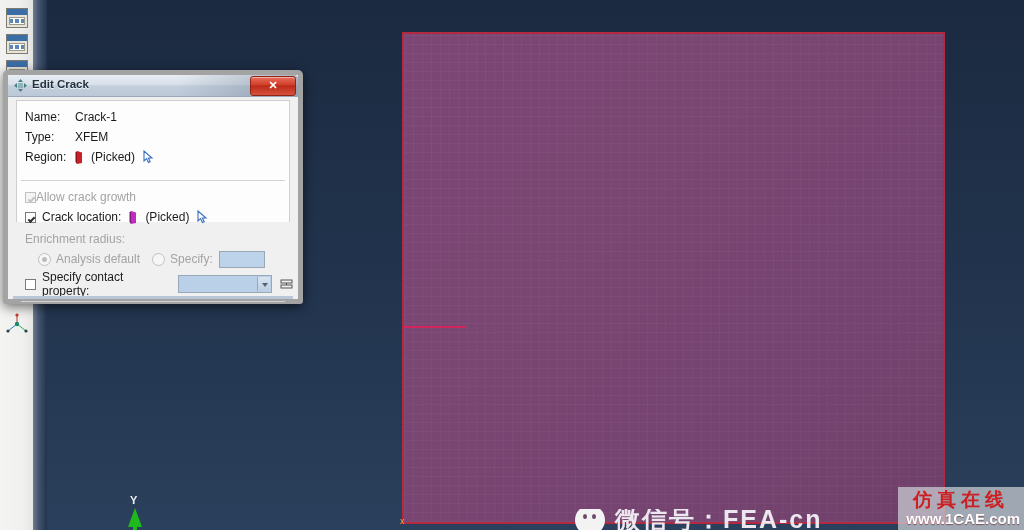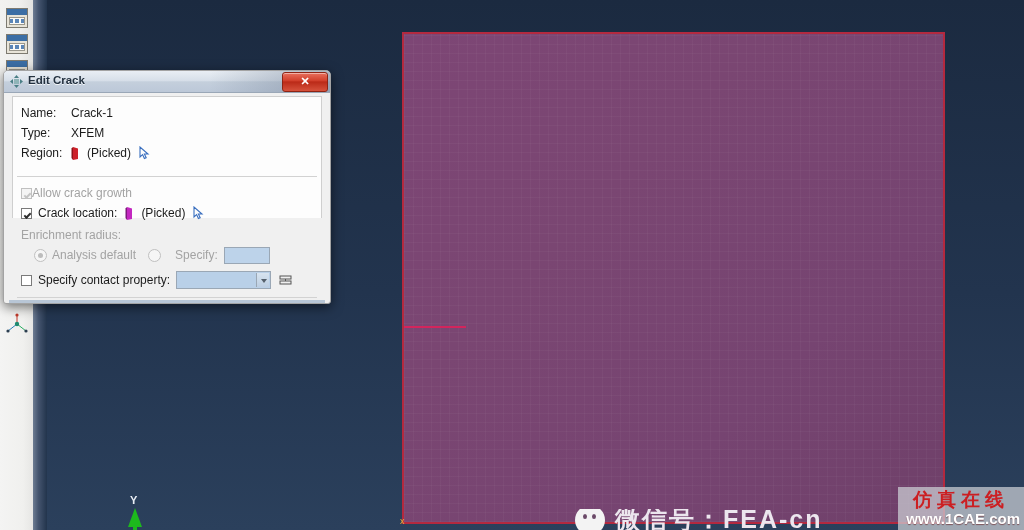--- a/index.html
+++ b/index.html
@@ -127,23 +127,23 @@
 
   
   .axis-triad{position:absolute;left:118px;top:494px;width:50px;height:40px;}
   .axis-label{
     position:absolute;left:12px;top:0px;color:#e9eef5;font-size:11px;
     font-weight:bold;
   }
 
   
   .dialog{
-    position:absolute;left:3px;top:70px;width:328px;height:234px;
+    position:absolute;left:3px;top:70px;width:300px;height:234px;
     background:#f0f0f0;
-    border:1px solid #a3a3a3;
+    border:5px solid #a3a3a3;
     border-radius:5px 5px 3px 3px;
     box-shadow:0 3px 12px rgba(0,0,0,.55);
     box-sizing:border-box;
     font-size:12px;color:#1b1b1b;
   }
   .titlebar{
     height:21px;
     background:linear-gradient(180deg,#e9eef4 0%,#d7dfe9 45%,#c4cfdc 52%,#bcc8d8 100%);
     border-radius:4px 4px 0 0;
     position:relative;
@@ -395,21 +395,21 @@
       </div>
 
       <div class="row" style="top:133px;">
         <span class="lbl dim">Enrichment radius:</span>
       </div>
 
       <div class="row" style="top:153px;left:25px;">
         <span class="rb sel"></span>
         <span class="lbl dim" style="margin-left:5px;">Analysis default</span>
         <span class="rb" style="margin-left:12px;"></span>
-        <span class="lbl dim" style="margin-left:14px;">Specify:</span>
+        <span class="lbl dim" style="margin-left:5px;">Specify:</span>
         <span class="field" style="margin-left:6px;width:46px;height:17px;"></span>
       </div>
 
       <div class="row" style="top:178px;">
         <span class="cb"></span>
         <span class="lbl" style="margin-left:6px;">Specify contact property:</span>
         <span class="field big" style="margin-left:6px;width:95px;height:18px;position:relative;">
           <span class="dd-arrow"></span>
         </span>
         <span class="mini-icon" style="margin-left:8px;">

